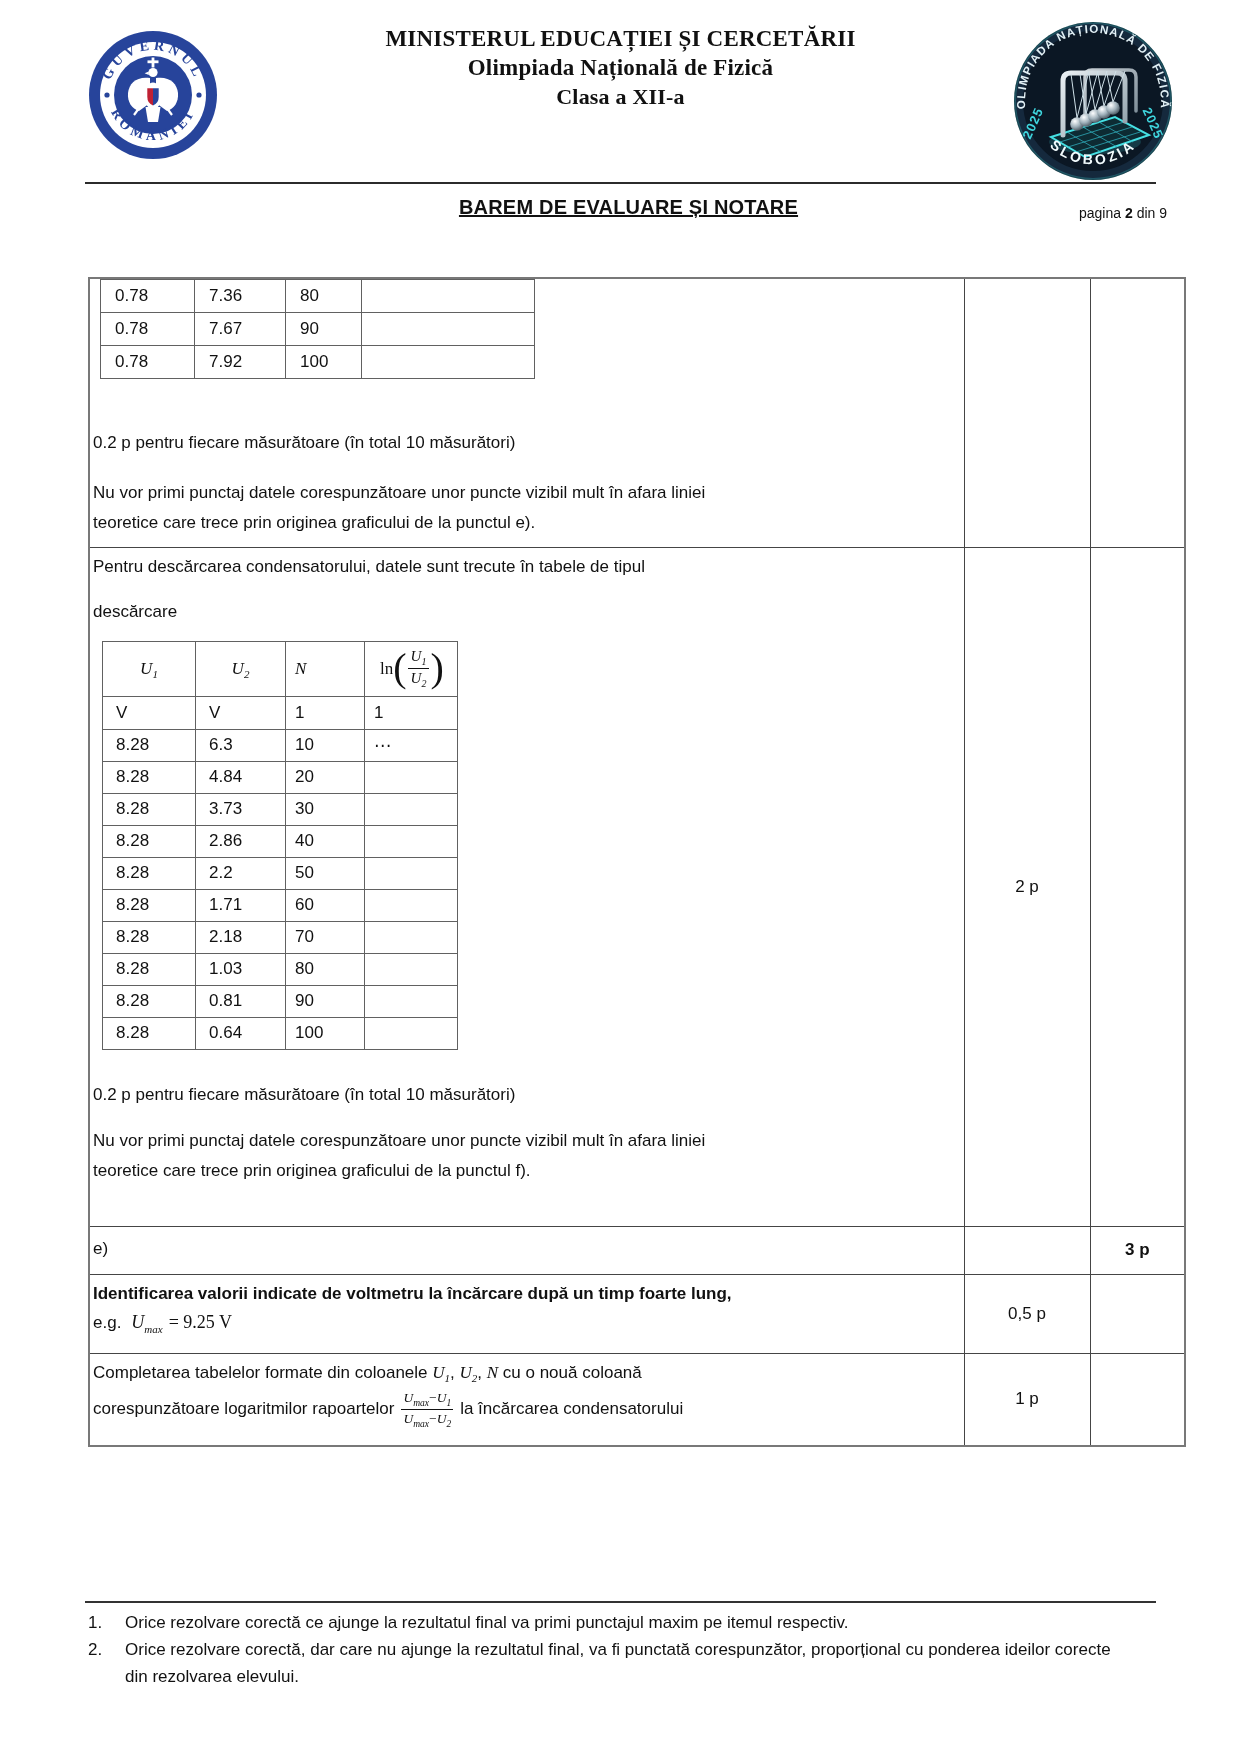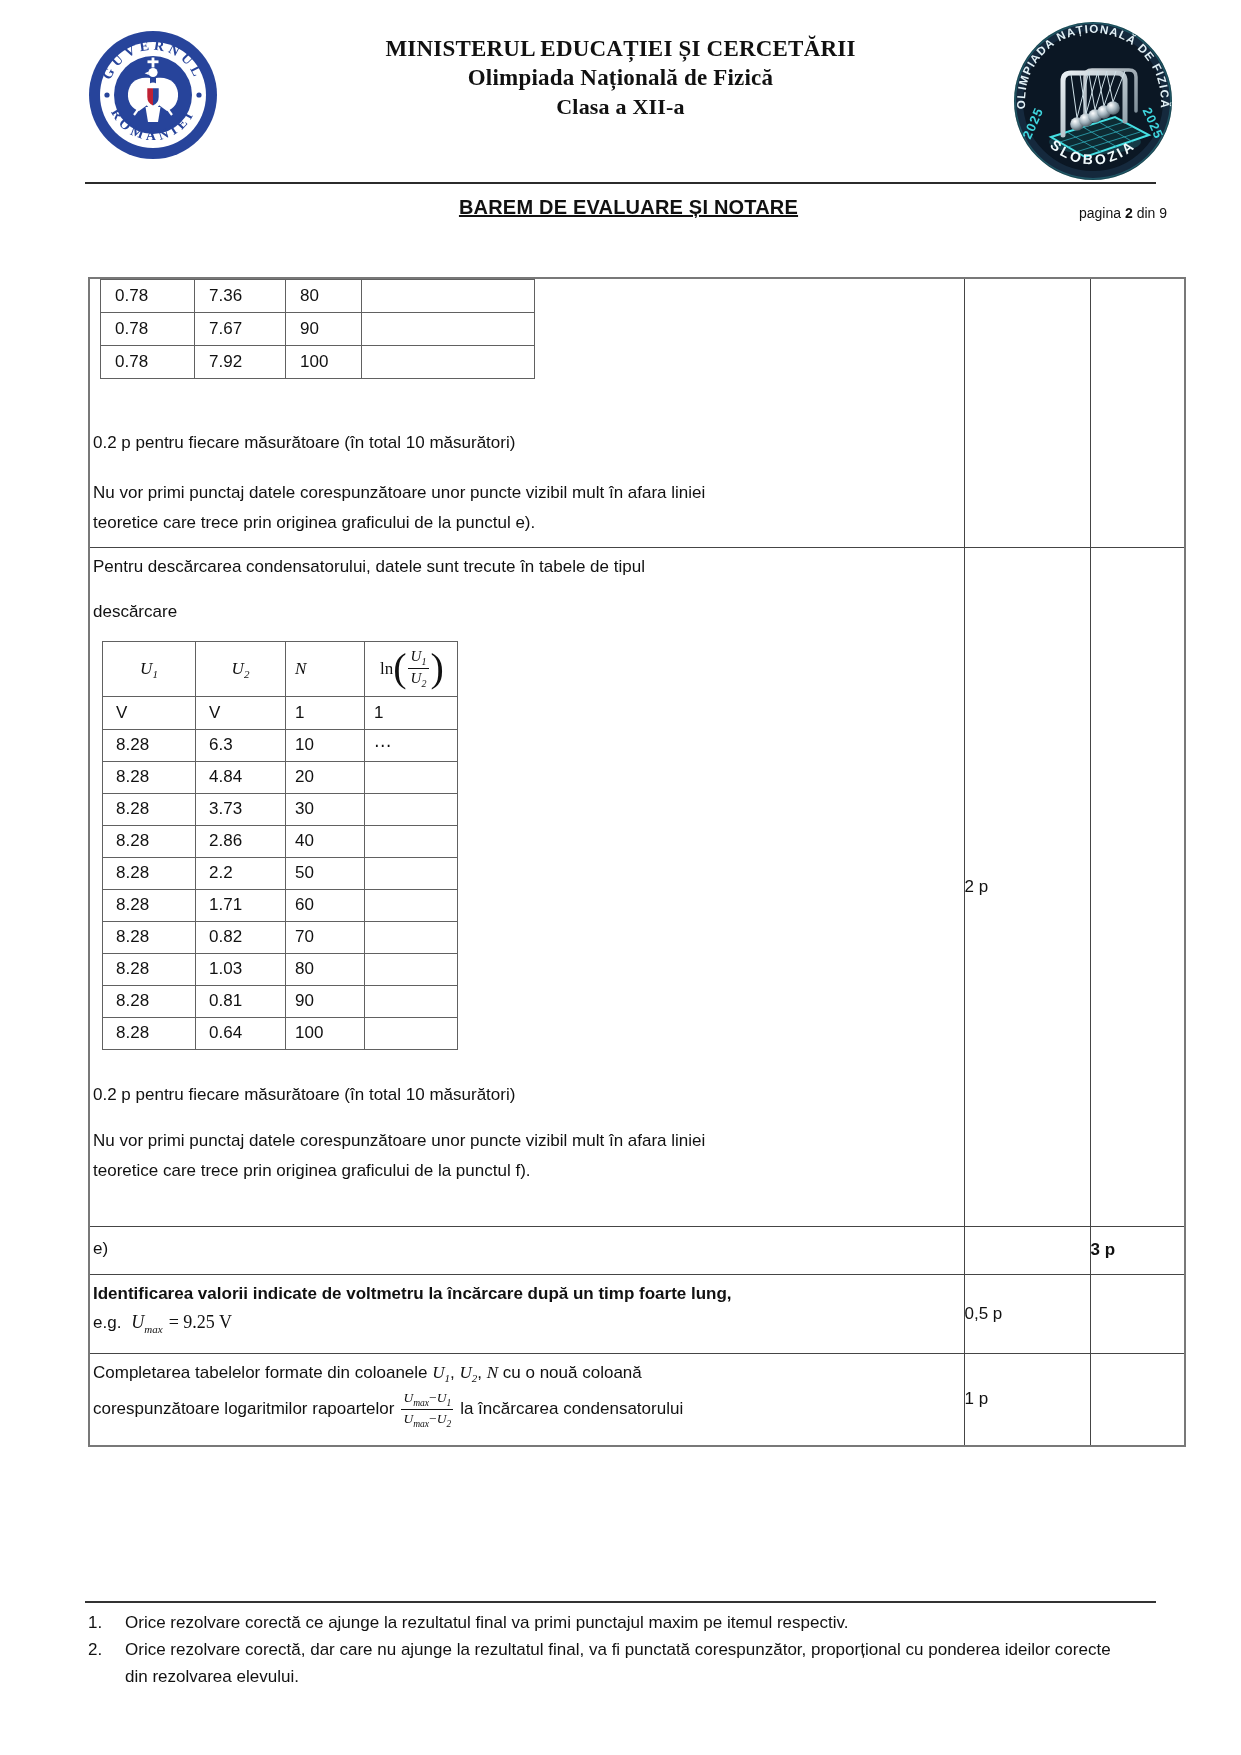--- a/index.html
+++ b/index.html
@@ -7,39 +7,39 @@
   .page {
     position:relative; width:1241px; height:1755px; background:#fff;
     font-family:"Liberation Sans","DejaVu Sans",sans-serif; color:#111;
     overflow:hidden;
   }
 
   
   .logo-left  { position:absolute; left:88px;  top:30px; width:130px; height:130px; }
   .logo-right { position:absolute; left:1013px; top:21px; width:160px; height:160px; }
 
-  .titles { position:absolute; left:0; top:34px; width:100%; text-align:center;
+  .titles { position:absolute; left:0; top:24px; width:100%; text-align:center;
             font-family:"Liberation Serif","DejaVu Serif",serif; font-weight:700; }
   .titles .t { line-height:29px; font-size:23px; letter-spacing:0.2px; }
   .titles .t.small { font-size:22px; }
 
   .rule-top { position:absolute; left:85px; top:182px; width:1071px; height:2px; background:#2b2b2b; }
 
   .subtitle { position:absolute; left:8px; top:196px; width:100%; text-align:center;
               font-size:20px; font-weight:700; letter-spacing:0.2px;text-decoration:underline; }
 
   .page-info { position:absolute; top:205px; right:74px; font-size:14px; }
   .page-info b { font-weight:700; }
 
   
   table.rubric { position:absolute; left:88px; top:277px; border-collapse:collapse; table-layout:fixed;
                  width:1096px; font-size:17px; }
   table.rubric > tbody > tr > td { border:1px solid #454545; vertical-align:top; padding:0; }
   table.rubric { border:2px solid #787878;padding-left:32px; }
-  td.pts  { vertical-align:middle !important; }
+  td.pts  { text-align:center; vertical-align:middle !important; }
   td.pts .bold { font-weight:700; }
 
   
   table.inner { border-collapse:collapse; font-size:17px; }
   table.inner td, table.inner th { border:1px solid #616161; font-weight:400; }
   table.inner { border:1.5px solid #616161; }
 
   table.spill { margin-left:10px; }
   table.spill td { height:33px; padding-left:14px; text-align:left; }
 
@@ -329,21 +329,21 @@
                   <td></td>
                 </tr>
                 <tr>
                   <td>8.28</td>
                   <td>1.71</td>
                   <td>60</td>
                   <td></td>
                 </tr>
                 <tr>
                   <td>8.28</td>
-                  <td>0.82</td>
+                  <td>2.18</td>
                   <td>70</td>
                   <td></td>
                 </tr>
                 <tr>
                   <td>8.28</td>
                   <td>1.03</td>
                   <td>80</td>
                   <td></td>
                 </tr>
                 <tr>

